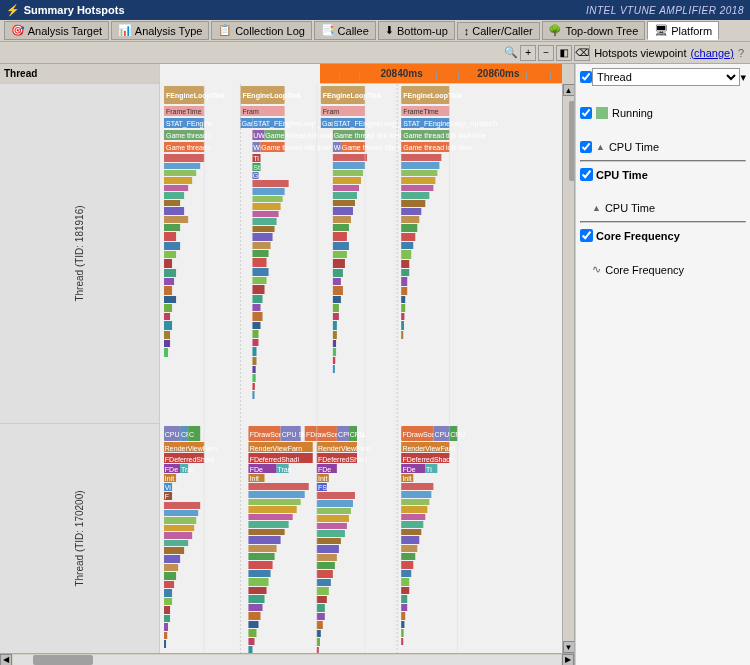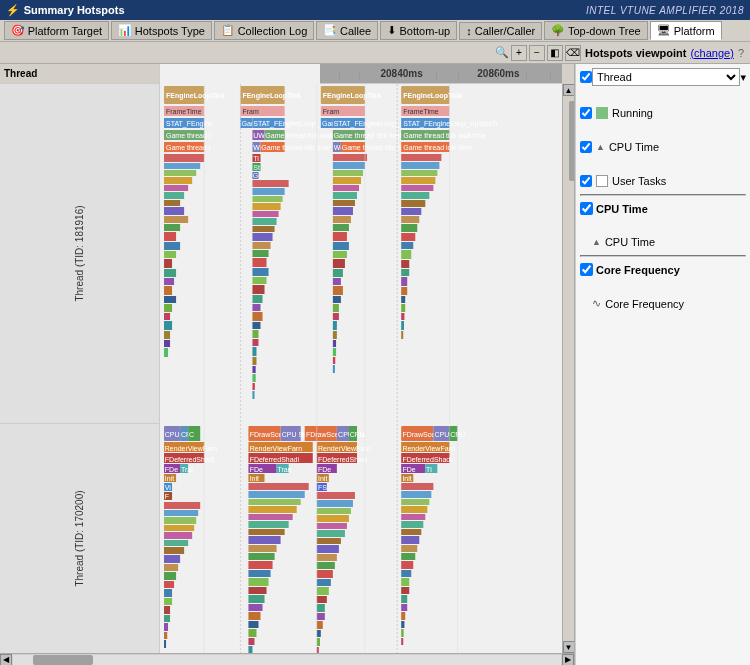--- a/index.html
+++ b/index.html
@@ -11,21 +11,21 @@
     #top-bar .right { font-size: 10px; font-style: italic; color: #cce; letter-spacing: 0.5px; }
 
     
     #toolbar { background: #d4d0c8; border-bottom: 1px solid #aaa; display: flex; align-items: center; gap: 2px; padding: 2px 4px; height: 22px; }
     #toolbar .tab { padding: 2px 6px; background: #c8c4bc; border: 1px solid #999; font-size: 11px; cursor: pointer; display: flex; align-items: center; gap: 3px; }
     #toolbar .tab.active { background: #fff; border-bottom: 1px solid #fff; }
 
     
     #sub-toolbar { background: #d4d0c8; border-bottom: 1px solid #aaa; display: flex; align-items: center; padding: 2px 6px; height: 22px; gap: 4px; }
     #sub-toolbar span { font-size: 11px; }
-    #hotspot-title { font-size: 11px; font-weight: bold; }
+    #hotspot-title { font-size: 11px; font-weight: normal; }
     #viewpoint-link { color: #0000cc; font-size: 11px; text-decoration: underline; cursor: pointer; }
     #help-icon { color: #666; font-size: 11px; }
     #search-bar { display: flex; align-items: center; gap: 2px; margin-left: auto; }
 
     
     #main { display: flex; height: calc(665px - 64px); }
 
     
     #timeline-area { flex: 1; display: flex; flex-direction: column; overflow: hidden; border-right: 1px solid #aaa; }
 
@@ -62,25 +62,25 @@
   <div class="left">
     <span style="color:#ffcc00;">⚡</span>
     <span>Summary Hotspots</span>
   </div>
   <div class="right vtune-logo">INTEL VTUNE AMPLIFIER 2018</div>
 </div>
 
 <div id="toolbar">
   <div class="tab">
     <span>🎯</span>
-    <span>Platform Target</span>
+    <span>Analysis Target</span>
   </div>
   <div class="tab">
     <span>📊</span>
-    <span>Hotspots Type</span>
+    <span>Analysis Type</span>
   </div>
   <div class="tab">
     <span>📋</span>
     <span>Collection Log</span>
   </div>
   <div class="tab">
     <span>📑</span>
     <span>Callee</span>
   </div>
   <div class="tab">
@@ -115,21 +115,21 @@
 </div>
 
 <div id="main">
 
   <div id="timeline-area">
 
     <div style="display:flex;">
       <div style="width:160px;min-width:160px;background:#d4d0c8;border-bottom:1px solid #ccc;border-right:1px solid #ccc;height:20px;display:flex;align-items:center;padding-left:4px;">
         <span style="font-size:10px;font-weight:bold;">Thread</span>
       </div>
-      <div id="time-header" style="flex:1;height:20px;background:#a3a3a3;border-bottom:1px solid #ccc;position:relative;display:flex;align-items:center;">
+      <div id="time-header" style="flex:1;height:20px;background:#f97316;border-bottom:1px solid #ccc;position:relative;display:flex;align-items:center;">
 
         <div style="position:absolute;left:25%;font-size:10px;color:#333;font-weight:bold;">20840ms</div>
         <div style="position:absolute;left:65%;font-size:10px;color:#333;font-weight:bold;">20860ms</div>
 
         <div style="position:absolute;left:0;top:0;width:100%;height:100%;pointer-events:none;">
           <div style="position:absolute;left:8%;top:8px;width:1px;height:8px;background:#999;"></div>
           <div style="position:absolute;left:16%;top:8px;width:1px;height:8px;background:#999;"></div>
           <div style="position:absolute;left:32%;top:8px;width:1px;height:8px;background:#999;"></div>
           <div style="position:absolute;left:48%;top:8px;width:1px;height:8px;background:#999;"></div>
           <div style="position:absolute;left:57%;top:8px;width:1px;height:8px;background:#999;"></div>
@@ -579,25 +579,20 @@
       <span class="color-box" style="background:#7fbf7f;"></span>
       <span>Running</span>
     </div>
 
     <div class="filter-row">
       <input type="checkbox" checked="" style="">
       <span style="color:#666;font-size:9px;">▲</span>
       <span>CPU Time</span>
     </div>
 
-    <div class="filter-row">
-      <input type="checkbox" checked="" style="">
-      <span class="color-box" style="background:#fff;border:1px solid #999;"></span>
-      <span>User Tasks</span>
-    </div>
 
     <hr style="margin: 6px 0; border-color:#ccc;">
 
     <div class="section-header">
       <input type="checkbox" checked="" style="">
       <span>CPU Time</span>
     </div>
 
     <div class="filter-row" style="padding-left:12px;">
       <span style="color:#666;font-size:9px;">▲</span>

